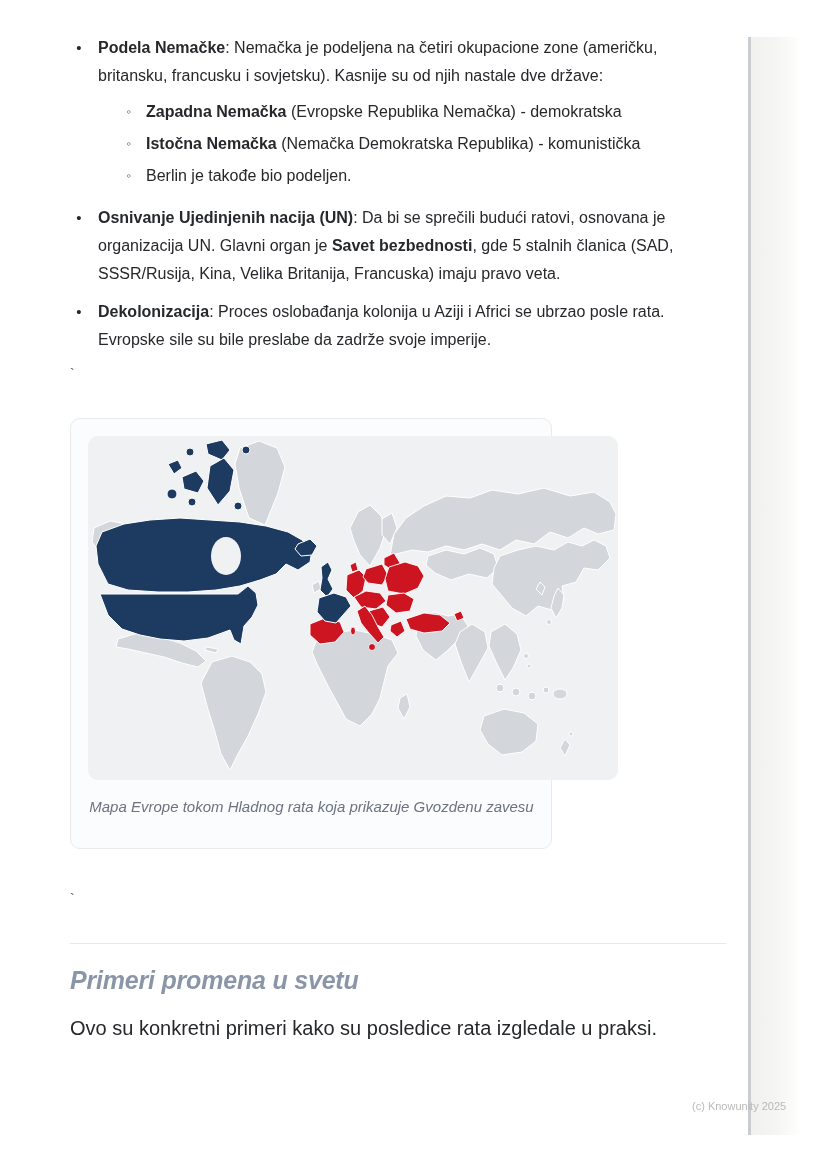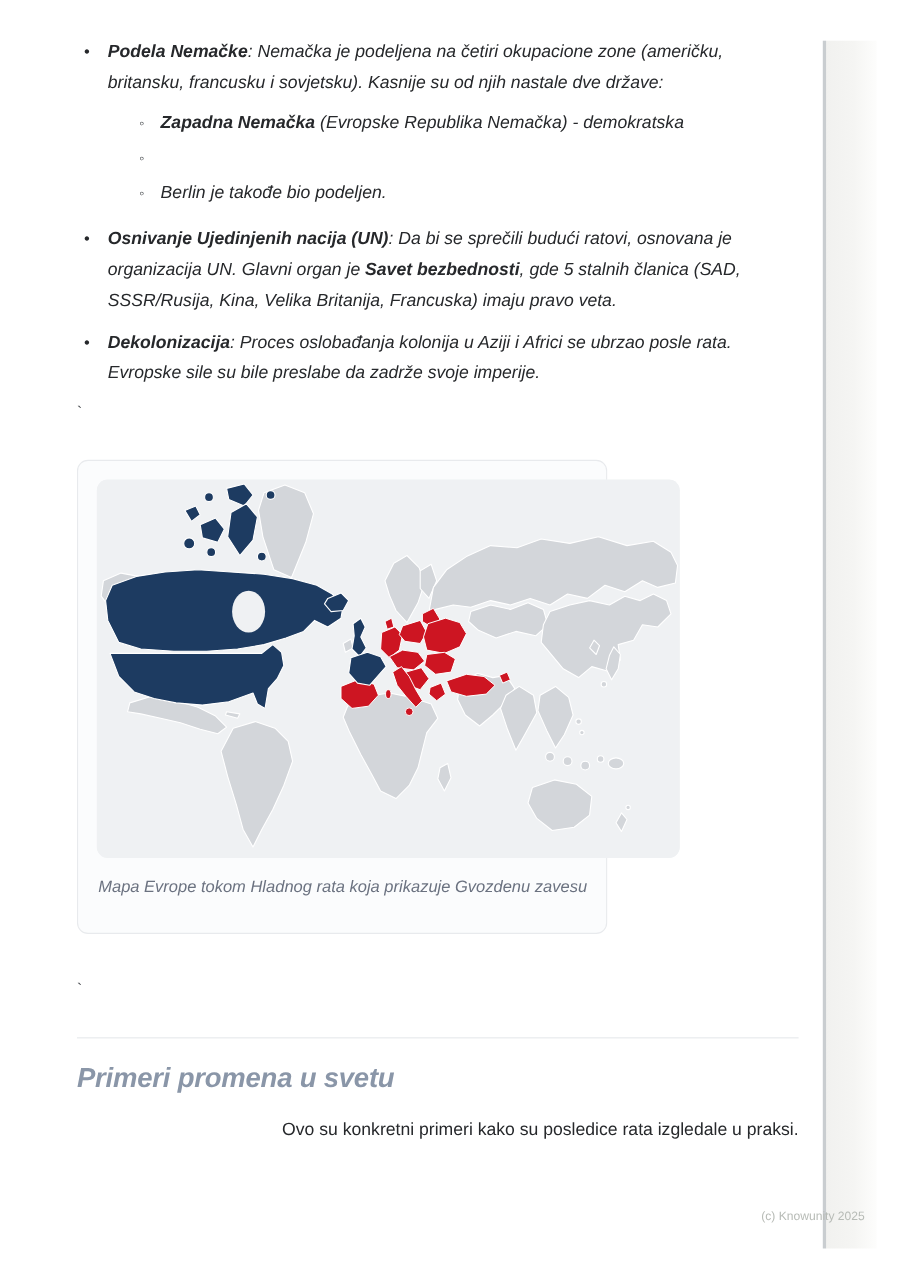--- a/index.html
+++ b/index.html
@@ -6,39 +6,39 @@
     --text:#26282b; --heading:#8a96a8; --muted:#6b7280; --watermark:#b7bbb6;
     --nato-blue:#1d3b61; --bloc-red:#cd1522; --land-gray:#d3d6da; --map-bg:#eff1f3;
   }
   html,body{margin:0;padding:0;background:#ffffff;}
   .page{position:relative;width:828px;height:1171px;background:#fff;overflow:hidden;
         font-family:"Liberation Sans",sans-serif;color:var(--text);}
   .content{position:absolute;left:70px;top:34px;width:656px;}
   ul{list-style:none;margin:0;padding:0;}
   .li1{display:flex;margin-bottom:10px;font-size:16px;line-height:28px;}
   .li1 > .marker{flex:none;width:14px;margin:0 12px 0 2px;text-align:center;font-size:15px;}
-  .li-body{flex:1;font-style:italic;}
+  .li-body{flex:1;}
   .l2{margin-top:8px;}
   .li2{display:flex;margin:0 0 4px 24px;font-size:16px;line-height:28px;}
   .li2 > .marker{flex:none;width:14px;margin:0 10px 0 0;text-align:center;font-size:13px;color:#3b3e42;}
   .b{font-weight:bold;}
   p{margin:0;}
   .stray{margin-top:6px;font-size:14px;line-height:20px;color:#4a4d51;}
   .map-card{margin:34px 0 0 0;width:482px;box-sizing:border-box;border:1px solid #e8eaed;
             border-radius:10px;background:#fbfcfd;padding:17px 16px 30px 17px;}
   .map-panel{width:530px;height:344px;border-radius:10px;overflow:hidden;background:var(--map-bg);}
   .map-panel svg{display:block;}
   figure{margin:0;}
   figcaption{margin-top:16px;text-align:center;font-style:italic;color:var(--muted);
              font-size:15px;line-height:22px;}
   .stray2{margin-top:40px;}
   hr.divider{border:none;border-top:1px solid #e6e8eb;margin:34px 0 0 0;}
   h2.section-heading{margin:20px 0 0 0;font-size:25px;line-height:32px;font-weight:bold;
                      color:var(--heading);letter-spacing:-0.2px;font-style:italic;}
-  .para{margin-top:18px;font-size:16px;line-height:28px;text-align:right;}
+  .para{margin-top:18px;font-size:20px;line-height:28px;}
   .subheading{margin-top:18px;font-size:16.5px;font-weight:bold;line-height:24px;}
   .watermark{position:absolute;left:692px;top:1100px;font-size:11px;color:var(--watermark);z-index:3;text-align:right;}
   .edge-strip{position:absolute;left:751px;top:37px;width:46px;height:1098px;z-index:0;
               background:linear-gradient(to right,#f1f1ef 0%,#f5f5f3 55%,#fdfdfc 100%);}
   .edge-line{position:absolute;left:748px;top:37px;width:3px;height:1098px;background:#c9cdd0;z-index:1;}
   .map-sea{fill:var(--map-bg);}
   .land{fill:var(--land-gray);stroke:#ffffff;stroke-width:1;stroke-linejoin:round;}
   .nato{fill:var(--nato-blue);stroke:#ffffff;stroke-width:1;stroke-linejoin:round;}
   .bloc{fill:var(--bloc-red);stroke:#ffffff;stroke-width:0.9;stroke-linejoin:round;}
   .bay{fill:var(--map-bg);stroke:none;}
@@ -54,20 +54,21 @@
         <span class="marker">•</span>
         <div class="li-body">
           <p><span class="b">Podela Nemačke</span><span>: Nemačka je podeljena na četiri okupacione zone (američku, britansku, francusku i sovjetsku). Kasnije su od njih nastale dve države:</span></p>
           <ul class="l2">
             <li class="li2">
               <span class="marker">◦</span>
               <p><span class="b">Zapadna Nemačka</span><span> (Evropske Republika Nemačka) - demokratska</span></p>
             </li>
             <li class="li2">
               <span class="marker">◦</span>
+              <p><span class="b">Istočna Nemačka</span><span> (Nemačka Demokratska Republika) - komunistička</span></p>
             </li>
             <li class="li2">
               <span class="marker">◦</span>
               <p><span>Berlin je takođe bio podeljen.</span></p>
             </li>
           </ul>
         </div>
       </li>
       <li class="li1">
         <span class="marker">•</span>

